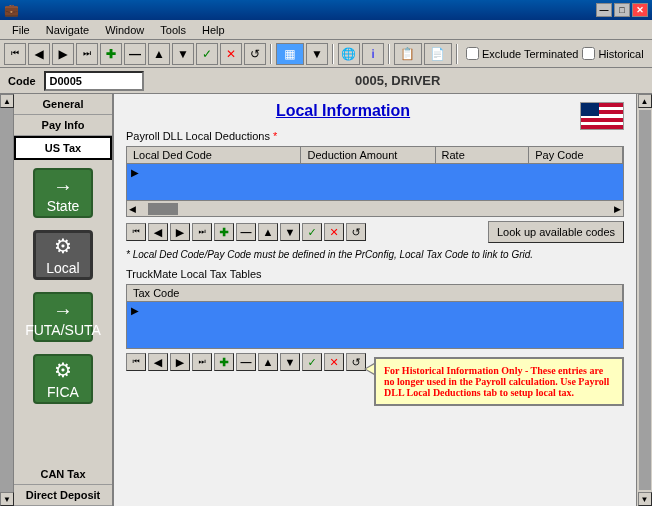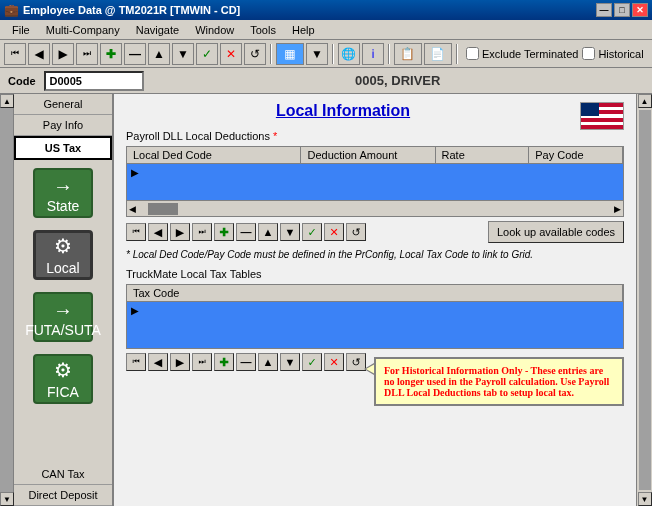--- a/index.html
+++ b/index.html
@@ -27,21 +27,21 @@
     .code-bar { background: #d4d0c8; height: 26px; display: flex; align-items: center; padding: 2px 8px; gap: 8px; border-bottom: 1px solid #808080; }
     .code-label { font-weight: bold; font-size: 11px; }
     .code-input { width: 100px; height: 20px; border: 2px inset #808080; background: white; font-size: 11px; padding: 1px 4px; font-weight: bold; }
     .code-display { font-size: 11px; text-align: center; flex: 1; }
 
     
     .main-layout { display: flex; height: calc(506px - 94px); }
 
     
     .nav-panel { width: 100px; background: #d4d0c8; border-right: 2px solid #808080; display: flex; flex-direction: column; }
-    .nav-tab { padding: 4px 8px; font-size: 11px; cursor: pointer; border-bottom: 1px solid #999; text-align: center; }
+    .nav-tab { padding: 4px 8px; font-size: 11px; cursor: pointer; border-bottom: 1px solid #999; text-align: center; font-weight: bold; }
     .nav-tab.active { background: white; font-weight: bold; border: 2px solid #000; }
     .nav-icon-btn { width: 60px; height: 50px; margin: 4px auto; background: #4a7a4a; border: 2px solid #2a5a2a; display: flex; flex-direction: column; align-items: center; justify-content: center; cursor: pointer; border-radius: 4px; color: white; font-size: 10px; }
     .nav-icon-btn.active { background: #5a5a5a; border: 3px solid #333; }
     .nav-icon-btn .icon-symbol { font-size: 20px; }
     .nav-icon-btn .icon-label { font-size: 14px; margin-top: 2px; }
 
     
     .content-area { flex: 1; background: #f0f0f0; overflow-y: auto; padding: 8px 12px; }
     .content-title { font-size: 16px; font-weight: bold; color: #0000cc; text-decoration: underline; margin-bottom: 8px; text-align: center; }
 
@@ -71,32 +71,30 @@
     .right-scrollbar { width: 16px; background: #d4d0c8; border-left: 1px solid #808080; display: flex; flex-direction: column; align-items: center; }
     .scroll-arrow { width: 14px; height: 14px; background: #d4d0c8; border: 1px outset #808080; display: flex; align-items: center; justify-content: center; font-size: 8px; cursor: pointer; }
     .scroll-track { flex: 1; background: #a0a0a0; width: 12px; margin: 2px; }
   </style>
 </head>
 <body>
 
 <div class="title-bar">
   <div class="title-bar-left">
     <span style="font-size:12px;">💼</span>
-    <span>Employee Data @ TM2021R [TMWIN - CD]</span>
   </div>
   <div class="title-bar-controls">
     <div class="title-btn">—</div>
     <div class="title-btn">□</div>
     <div class="title-btn close">✕</div>
   </div>
 </div>
 
 <div class="menu-bar">
   <span class="menu-item">File</span>
-  <span class="menu-item">Multi-Company</span>
   <span class="menu-item">Navigate</span>
   <span class="menu-item">Window</span>
   <span class="menu-item">Tools</span>
   <span class="menu-item">Help</span>
 </div>
 
 <div class="toolbar">
   <button class="toolbar-btn" style="font-size:9px;">⏮</button>
   <button class="toolbar-btn">◀</button>
   <button class="toolbar-btn">▶</button>

